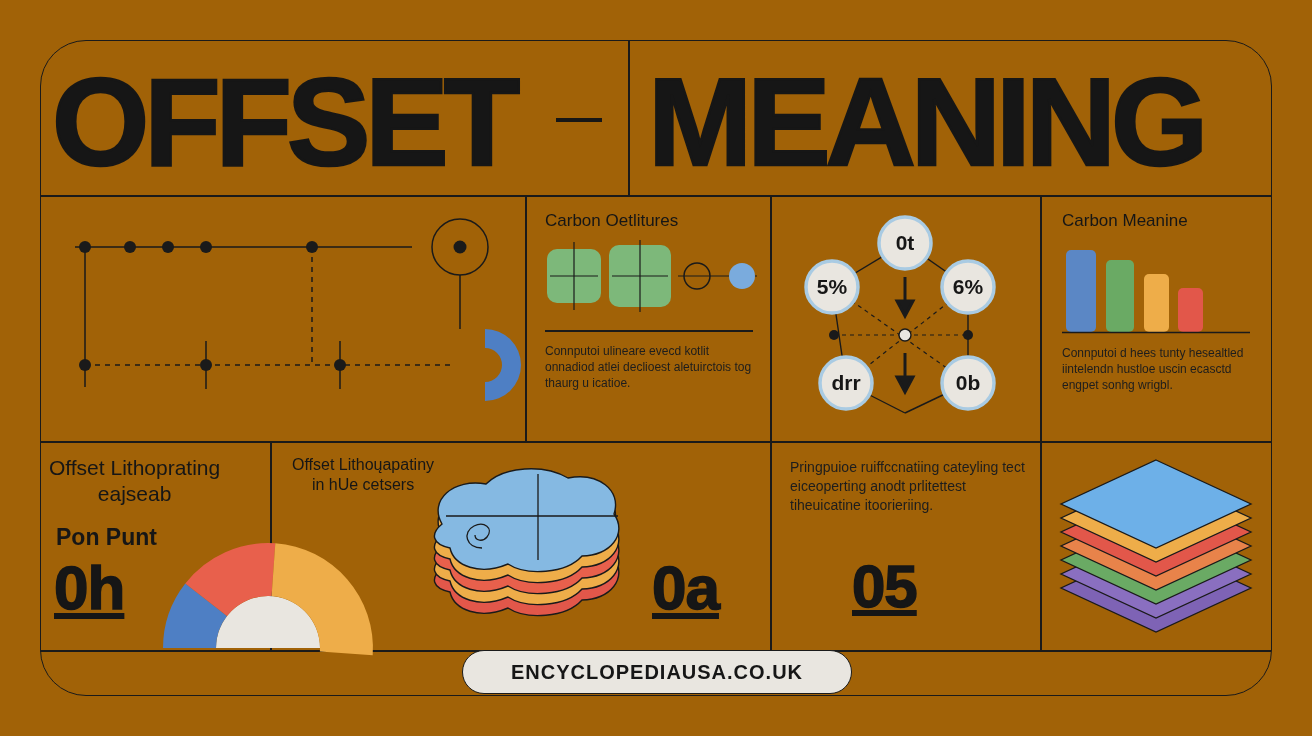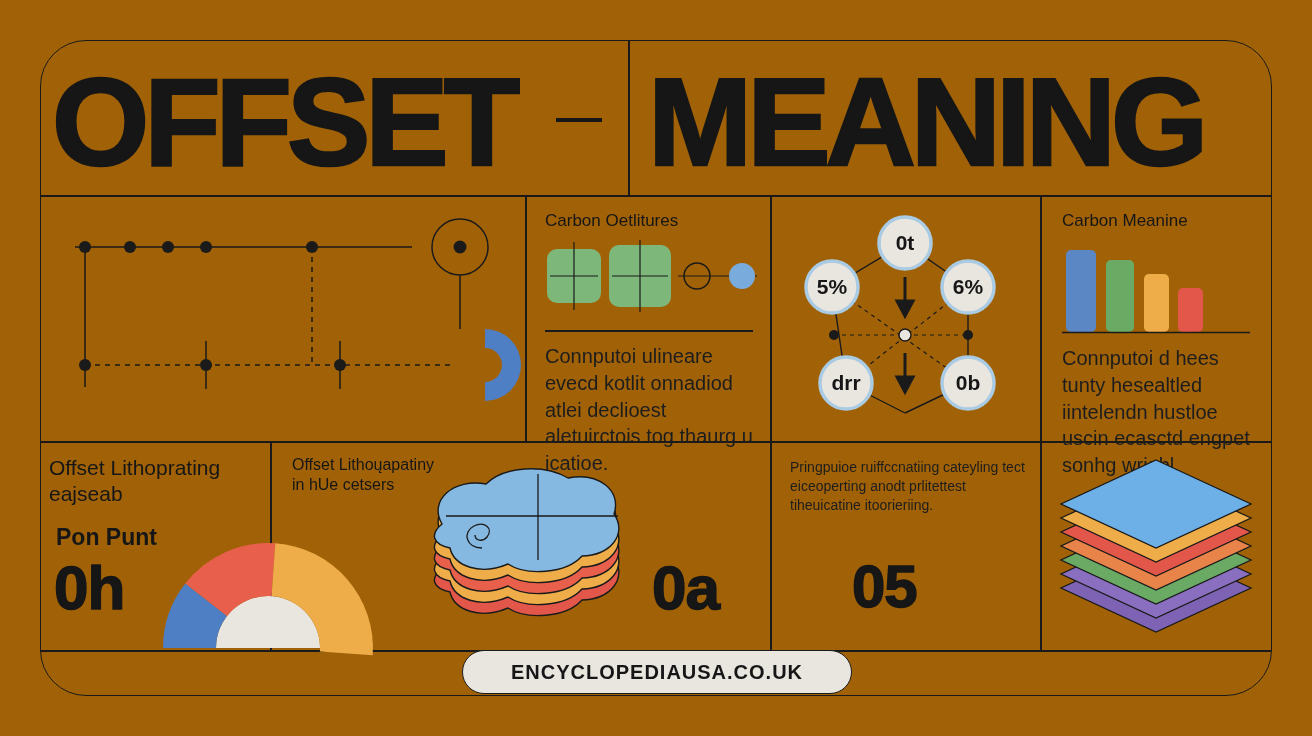--- a/index.html
+++ b/index.html
@@ -4,25 +4,25 @@
 <style>
   html,body{margin:0;padding:0;background:#e9e6e0;}
   #canvas{position:relative;width:1312px;height:736px;background:#a16207;overflow:hidden;
           font-family:"Liberation Sans","DejaVu Sans",sans-serif;color:#161616;}
   .frame{position:absolute;left:40px;top:40px;width:1230px;height:654px;
          border:1.5px solid #1a1a1a;border-radius:46px;z-index:0;}
   .line{position:absolute;background:#1a1a1a;z-index:1;}
   .v{width:1.5px;} .h{height:1.5px;}
   .display{position:absolute;font-weight:700;font-size:125px;letter-spacing:-5px;
            line-height:150px;color:#161616;-webkit-text-stroke:2.5px #161616;z-index:2;white-space:nowrap;}
-  .heading{position:absolute;font-size:17px;line-height:1.25;color:#161616;z-index:2;white-space:pre-line;}
-  .body{position:absolute;font-size:20px;line-height:1.34;color:#1d1d1d;z-index:2;}
+  .heading{position:absolute;font-size:17px;line-height:1.25;color:#161616;z-index:2;white-space:pre-line;text-align:center;}
+  .body{position:absolute;font-size:12px;line-height:1.34;color:#1d1d1d;z-index:2;}
   .sub{position:absolute;font-size:23px;font-weight:700;z-index:2;}
   .bignum{position:absolute;font-weight:700;font-size:62px;letter-spacing:-1px;
-          -webkit-text-stroke:1.5px #161616;z-index:2;}
+          -webkit-text-stroke:1.5px #161616;z-index:2;text-decoration:underline;}
   .art{position:absolute;z-index:2;}
   .pill{position:absolute;left:462px;top:650px;width:388px;height:42px;border:1.5px solid #1a1a1a;
         border-radius:22px;background:#e9e6e0;display:flex;align-items:center;justify-content:center;
         font-weight:700;font-size:20px;letter-spacing:1px;z-index:3;}
   .dash{position:absolute;left:556px;top:118px;width:46px;height:4px;background:#161616;z-index:2;}
   .rule{position:absolute;background:#1a1a1a;height:1.5px;z-index:2;}
   svg text{font-family:"Liberation Sans","DejaVu Sans",sans-serif;}
 </style>
 </head>
 <body>

